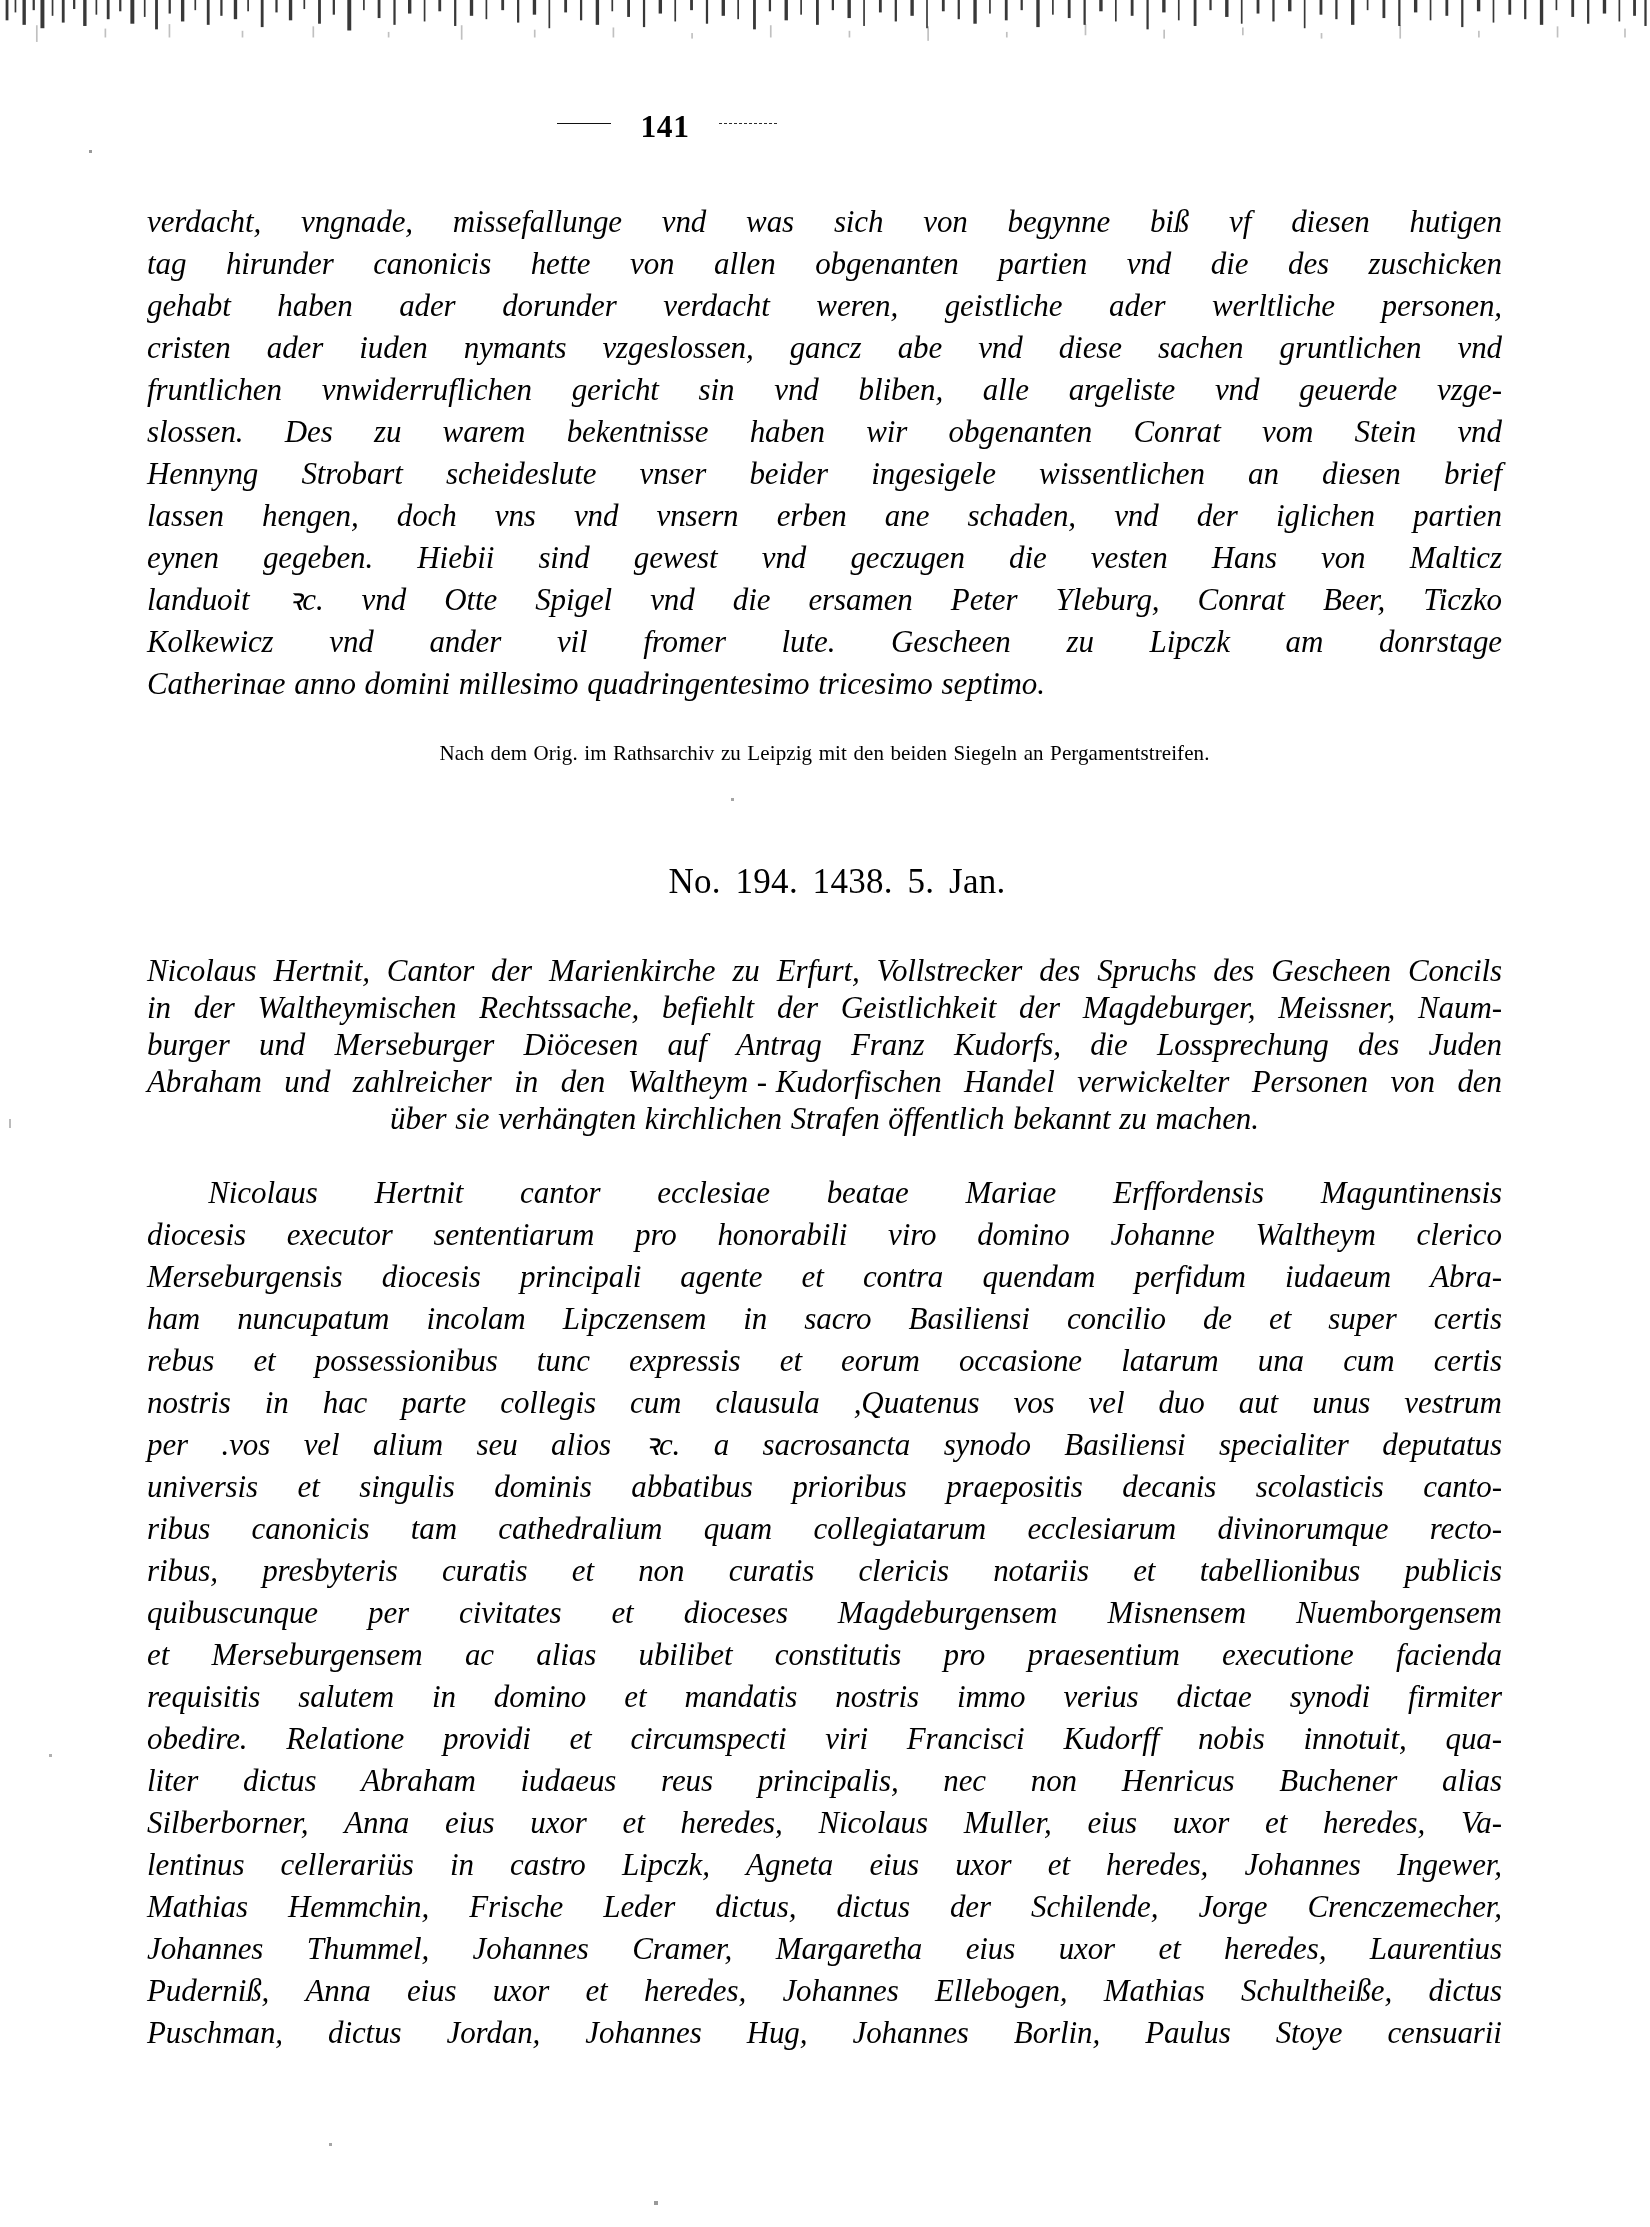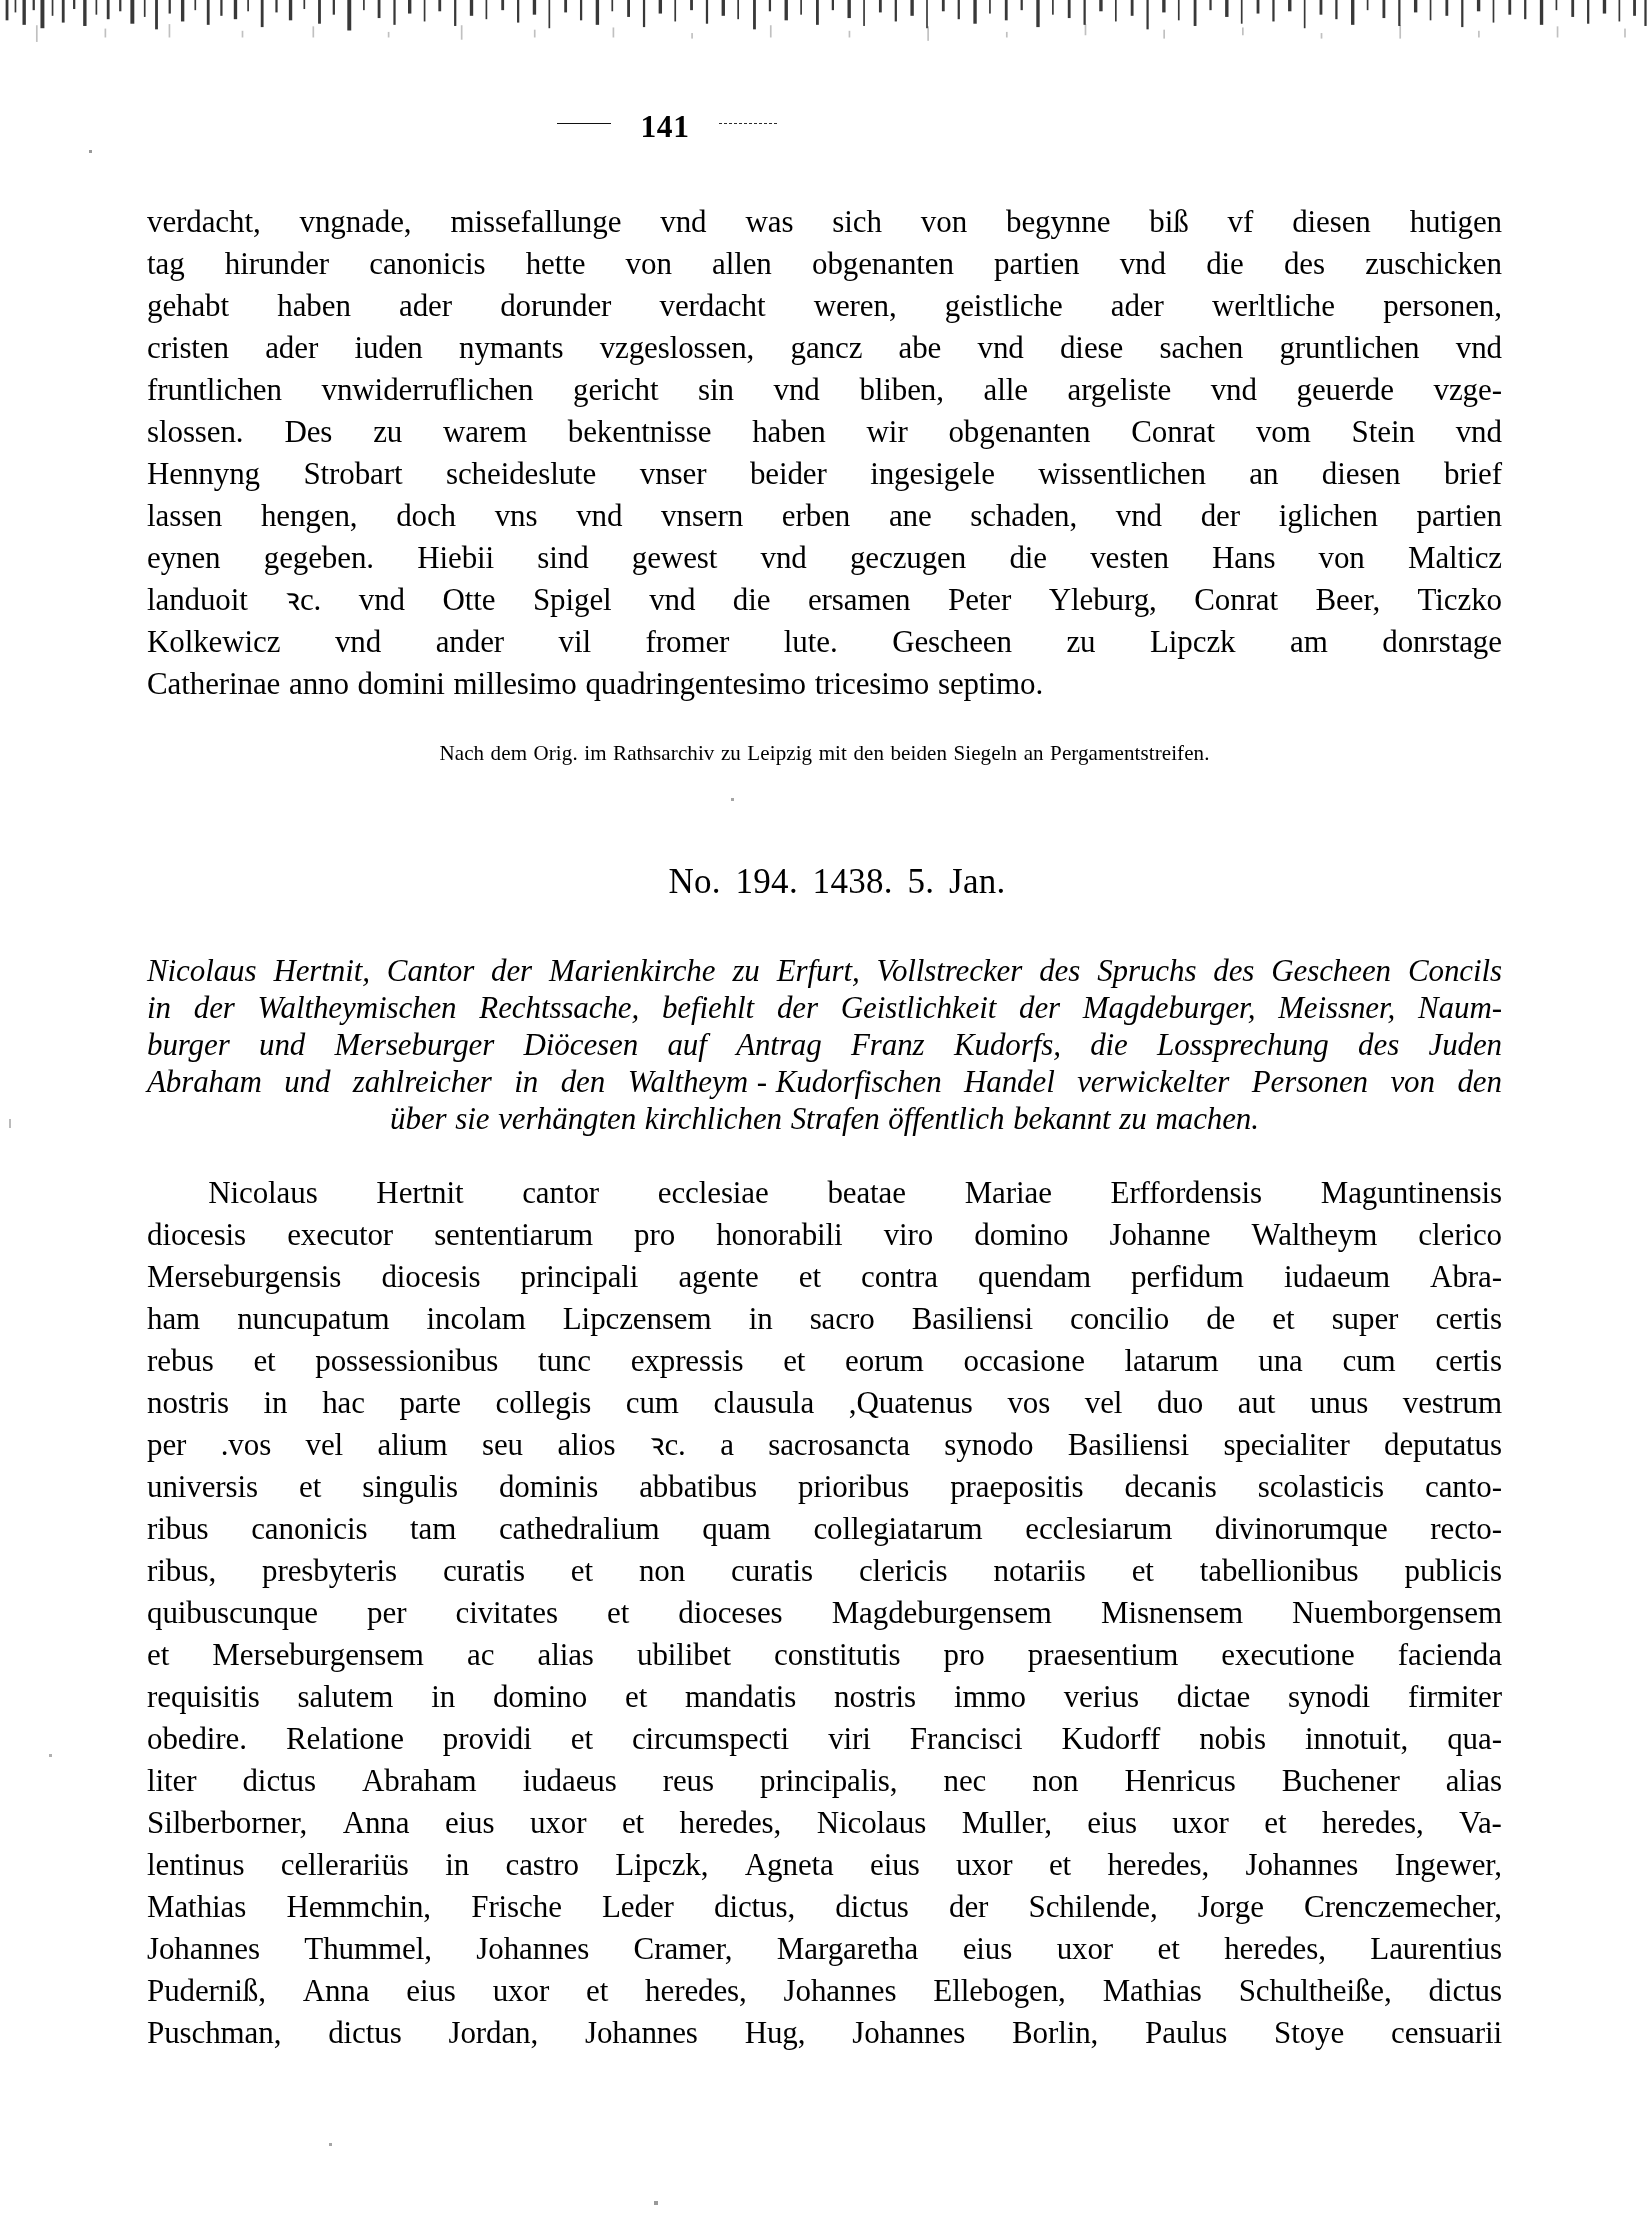--- a/index.html
+++ b/index.html
@@ -89,20 +89,21 @@
 
   p.body {
     margin: 0;
     font-size: 31px;
     line-height: 42px;
     text-align: justify;
     text-align-last: left;
     letter-spacing: -0.1px;
     word-spacing: 1.1px;
     font-family: "Liberation Serif", "DejaVu Serif", serif;
+    font-style: italic;
   }
   p.body.german {
     margin-top: 0;
   }
 
   
   .ln {
     display: flex;
     justify-content: space-between;
     width: 100%;

